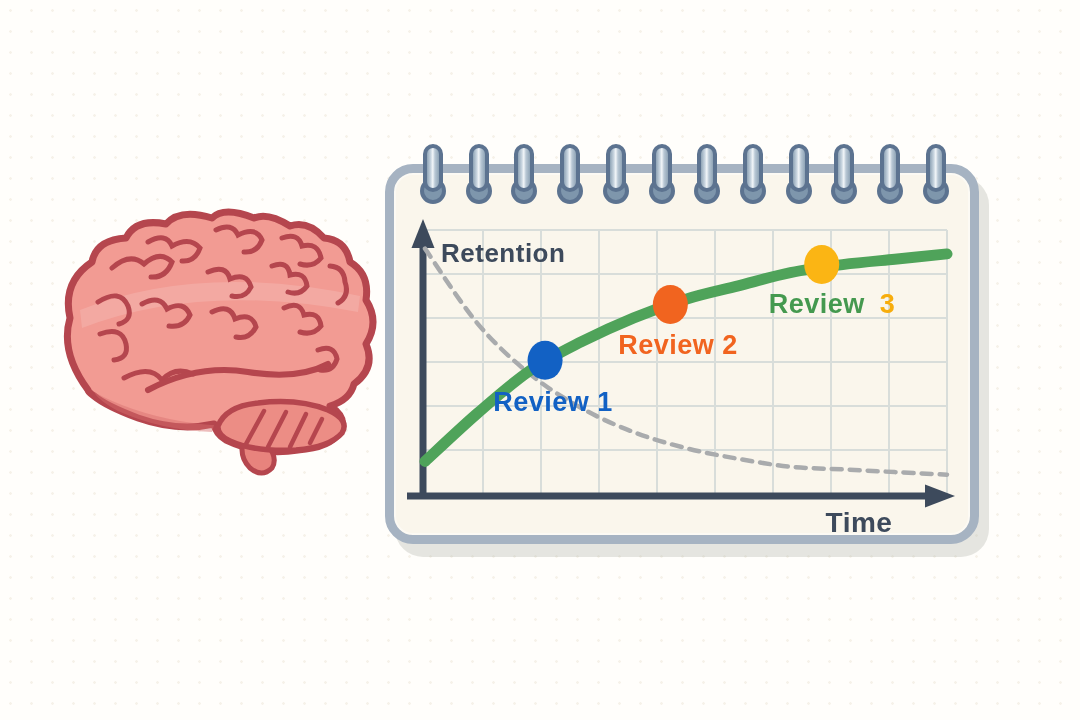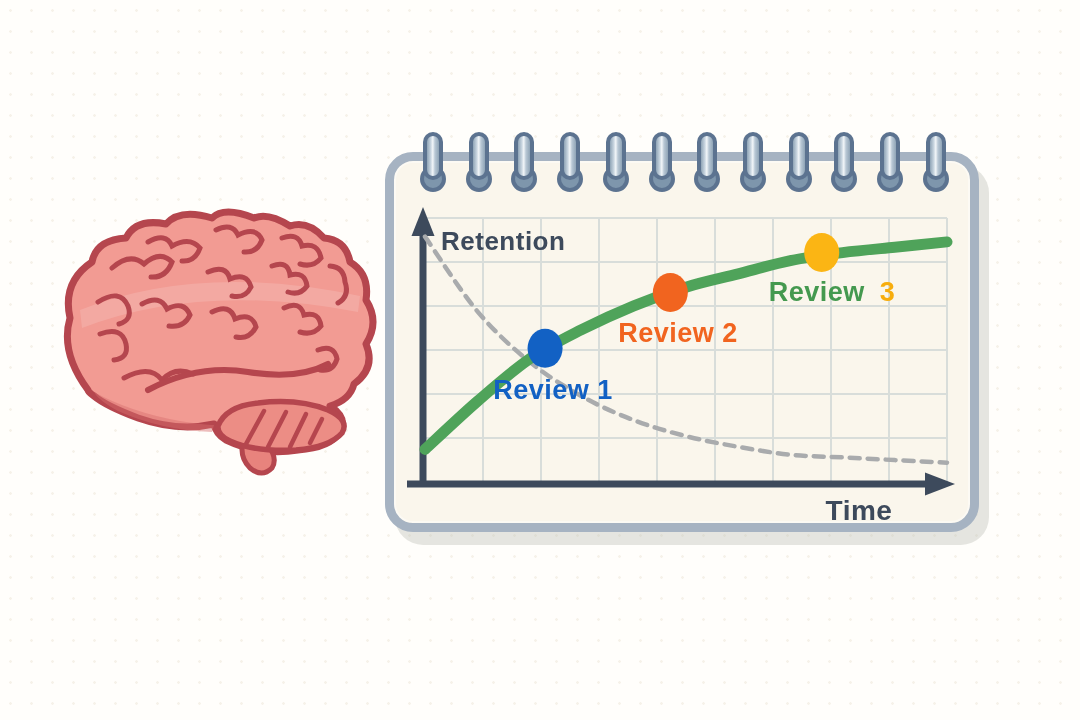--- a/index.html
+++ b/index.html
@@ -7,21 +7,21 @@
     position:relative;width:1080px;height:720px;overflow:hidden;
     background:#fffefb;font-family:"Liberation Sans",sans-serif;
   }
   .stage::before{
     content:"";position:absolute;inset:0;pointer-events:none;
     background-image:radial-gradient(circle,#efe8da 1.2px,transparent 1.5px);
     background-size:21px 21px;opacity:.55;
   }
   .brain{position:absolute;left:60px;top:200px;width:320px;height:280px;}
   .notebook{
-    position:absolute;left:385px;top:152px;width:594px;height:380px;
+    position:absolute;left:385px;top:164px;width:594px;height:380px;
     box-sizing:border-box;border:9px solid #a6b3c2;border-radius:28px;
     background:#faf6ec;
     box-shadow:10px 13px 0 rgba(186,190,182,.38), inset 0 0 0 2px rgba(255,255,255,.45);
   }
   .ring{position:absolute;top:-29px;width:26px;height:60px;z-index:3;}
   .ring .bulb{
     position:absolute;bottom:0;left:0;width:26px;height:26px;border-radius:50%;
     background:#7e96ac;border:4px solid #5c7390;box-sizing:border-box;display:block;
   }
   .ring .shaft{

